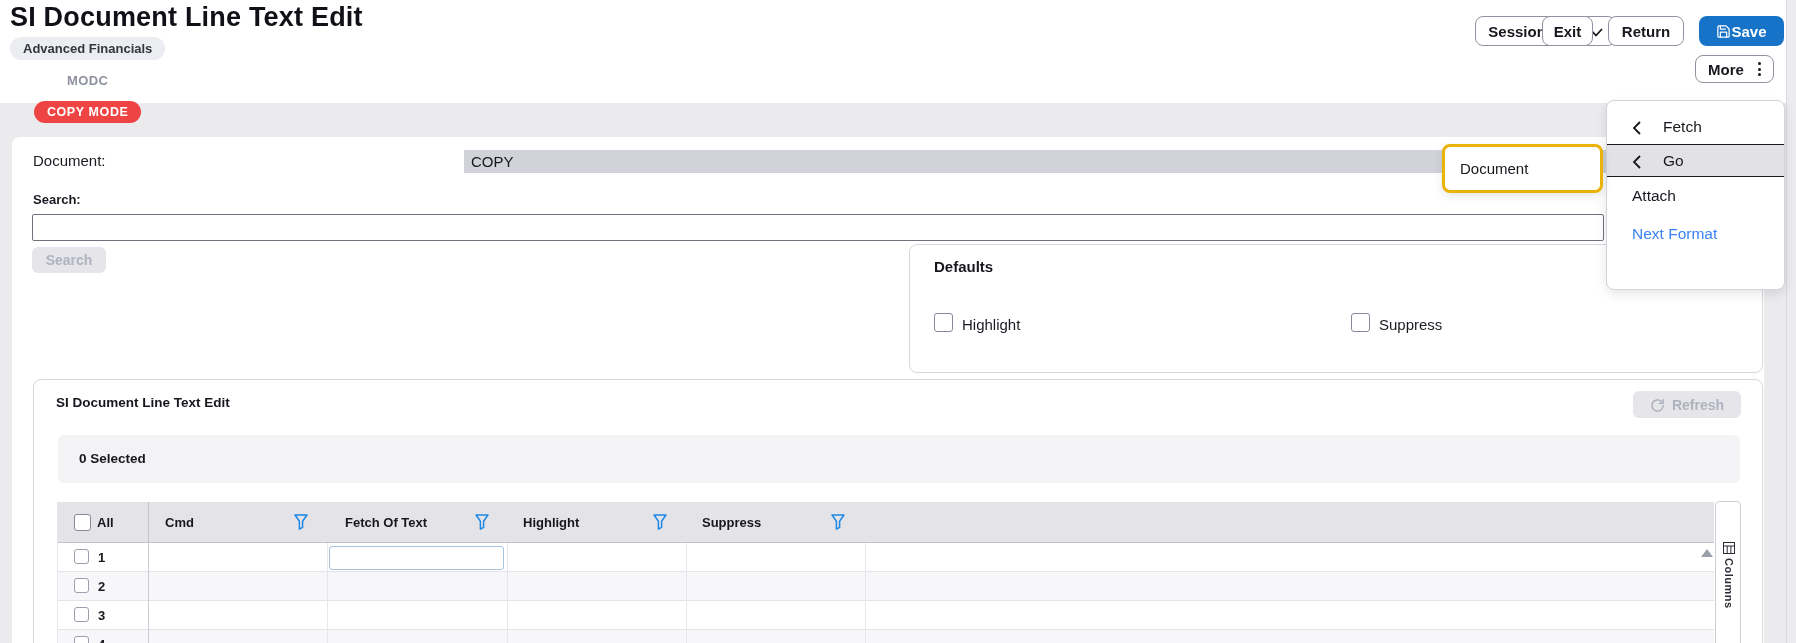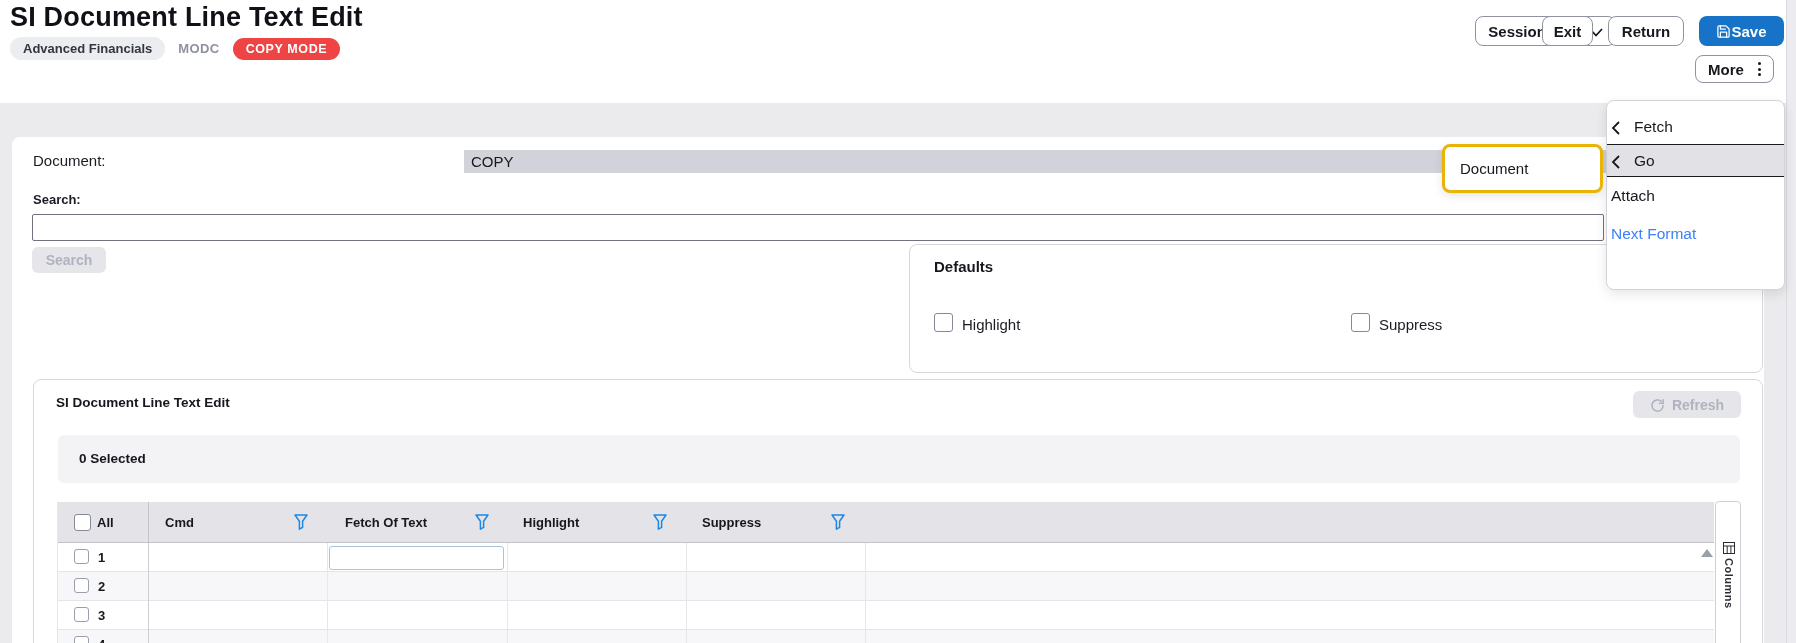--- a/index.html
+++ b/index.html
@@ -2,21 +2,21 @@
 <html><head>
 <meta charset="utf-8">
 <style>
   html,body{margin:0;padding:0;background:#fff;}
   *{box-sizing:border-box;font-family:"Liberation Sans",sans-serif;}
   .stage{position:relative;width:1796px;height:643px;overflow:hidden;background:#fff;}
 
   
   .topbar{position:absolute;left:0;top:0;width:1796px;height:103px;background:#fff;}
   .page-title{position:absolute;left:10px;top:2px;font-size:27px;font-weight:700;color:#0f1117;letter-spacing:.2px;}
-  .badge-row{position:absolute;left:10px;top:37px;display:flex;align-items:center;gap:13px;}
+  .badge-row{position:absolute;left:10px;top:37px;display:flex;align-items:center;gap:13px;flex-direction:column;}
   .pill-light{background:#ecedf0;color:#33363f;font-size:13px;font-weight:700;padding:4px 13px;border-radius:13px;}
   .modc{color:#8e92a0;font-size:13px;font-weight:700;letter-spacing:.4px;}
   .pill-dark{background:#ef4444;color:#fff;font-size:12.5px;font-weight:700;letter-spacing:.6px;padding:4px 13px;border-radius:13px;}
   .btn-outline{position:absolute;height:30px;border:1px solid #8f93a0;border-radius:8px;background:#fff;
     display:flex;align-items:center;justify-content:center;font-size:15px;font-weight:600;color:#16181d;cursor:pointer;}
   .btn-save{position:absolute;left:1699px;top:16px;width:85px;height:30px;background:#1673c8;border-radius:8px;
     display:flex;align-items:center;justify-content:center;color:#fff;font-size:15px;font-weight:600;cursor:pointer;}
   .kebab{display:inline-flex;flex-direction:column;gap:2.5px;margin-left:14px;}
   .kebab i{width:3px;height:3px;border-radius:50%;background:#16181d;}
 
@@ -64,21 +64,21 @@
   .cell-input{position:absolute;left:271px;top:44px;width:175px;height:24px;border:1.5px solid #a8c3dc;border-radius:3px;background:#fff;outline:none;padding:0 5px;font-size:13px;}
   .scroll-up{position:absolute;left:1643px;top:47px;width:0;height:0;border-left:6px solid transparent;border-right:6px solid transparent;border-bottom:8px solid #9aa0ab;cursor:pointer;}
 
   .columns-strip{position:absolute;left:1681px;top:121px;width:26px;height:179px;background:#fff;border:1px solid #cfd0d6;border-radius:4px 4px 0 0;cursor:pointer;}
   .columns-strip .col-ico{position:absolute;left:7px;top:38px;}
   .columns-label{position:absolute;left:7px;top:56px;writing-mode:vertical-rl;font-size:11px;font-weight:600;color:#2a2d35;letter-spacing:.5px;}
 
   
   .menu{position:absolute;left:1606px;top:100px;width:179px;height:190px;background:#fff;border:1px solid #d3d3d9;border-radius:8px;
     box-shadow:0 4px 12px rgba(0,0,0,.10);padding-top:8px;z-index:50;}
-  .menu-item{display:flex;align-items:center;font-size:15.5px;color:#16181d;cursor:pointer;padding-left:4px;}
+  .menu-item{display:flex;align-items:center;font-size:15.5px;color:#16181d;cursor:pointer;padding-left:25px;gap:8px;}
   .menu-item .chev{display:inline-flex;margin-right:14px;margin-top:2px;}
   .mi-fetch{height:35px;}
   .mi-go{height:33px;background:#e2e2e6;border-top:1px solid #181a20;border-bottom:1px solid #181a20;}
   .mi-attach{height:38px;}
   .mi-next{height:38px;color:#3b82f6;cursor:default;}
   .mi-prompt{height:38px;}
   .submenu{position:absolute;left:1442px;top:144px;width:161px;height:49px;background:#fff;border:3px solid #eab308;border-radius:8px;
     box-shadow:0 3px 10px rgba(0,0,0,.10);display:flex;align-items:center;padding-left:15px;z-index:51;}
   .submenu-item{font-size:15px;color:#16181d;cursor:pointer;}
 </style>

